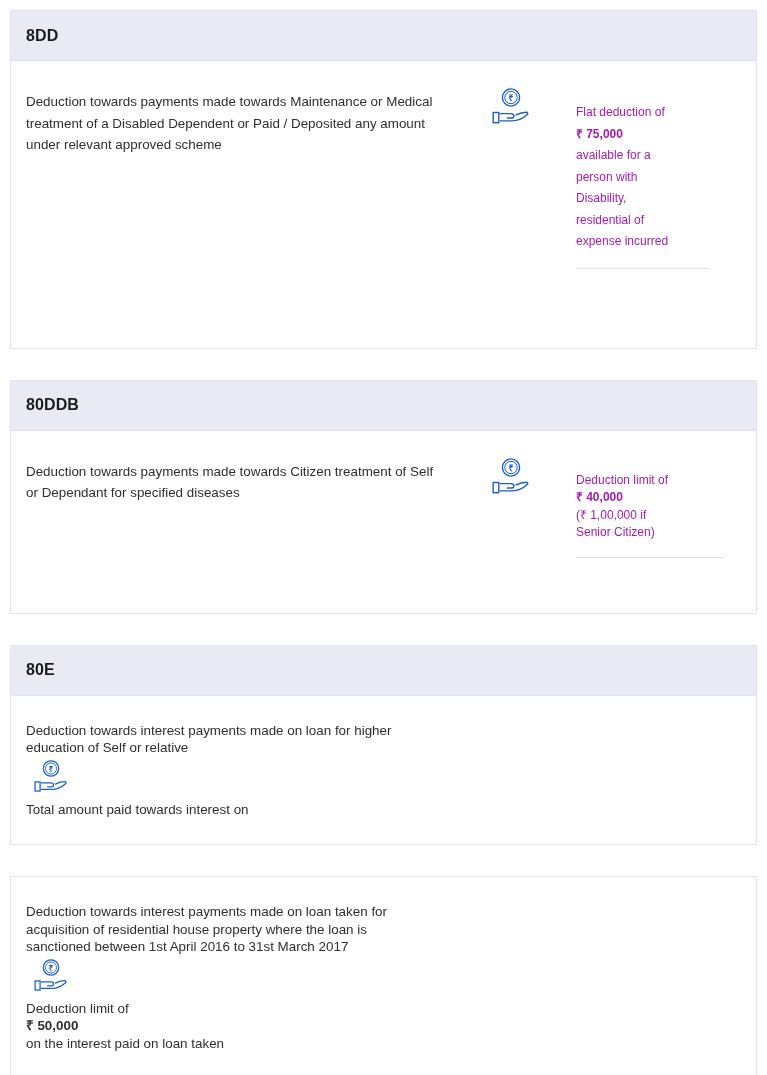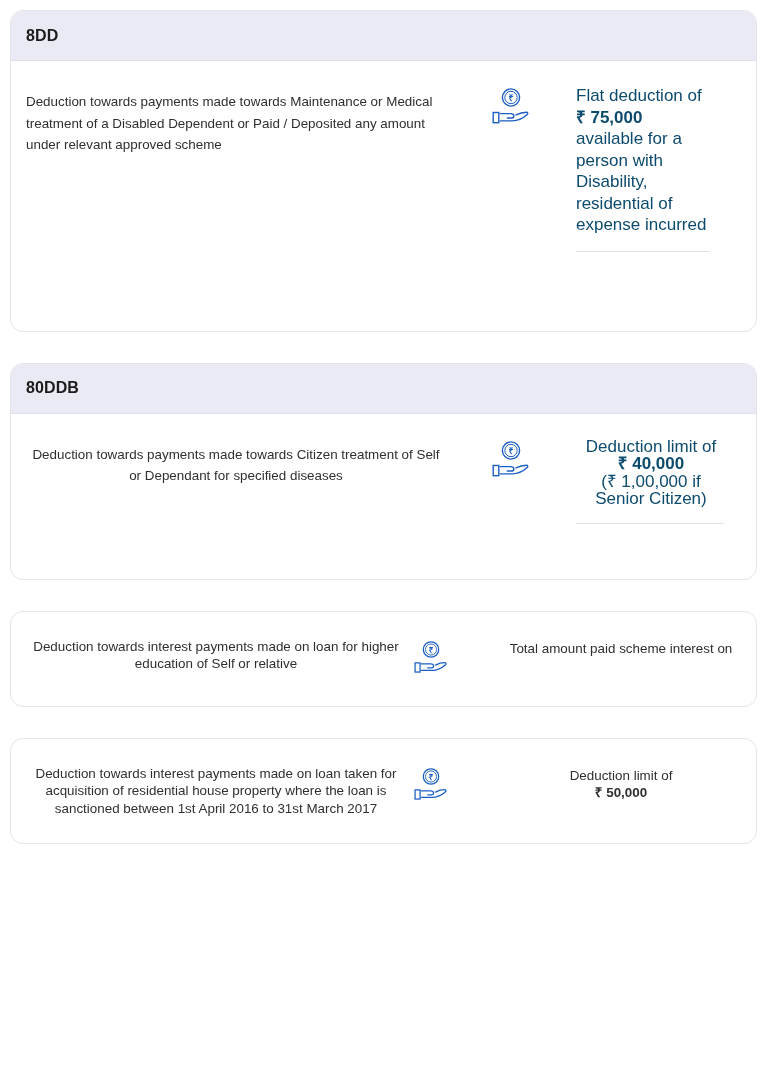--- a/index.html
+++ b/index.html
@@ -17,28 +17,27 @@
   .page {
     width: 767px;
     height: 1075px;
     position: relative;
     box-sizing: border-box;
     padding: 10px 10px 0 10px;
   }
   .card {
     background: #ffffff;
     border: 1px solid #e3e3ec;
-    border-radius: 13px;
+    border-radius: 1px;
     box-sizing: border-box;
     width: 747px;
     overflow: hidden;
   }
   .card + .card {
     margin-top: 31px;
-    text-align: center;
   }
   .card-header {
     background: #eaeaf4;
     border-bottom: 1px solid #e0e0ea;
     height: 50px;
     display: flex;
     align-items: center;
     padding: 0 0 0 15px;
     box-sizing: border-box;
   }
@@ -65,27 +64,29 @@
     padding-top: 6px;
   }
   .body-wide .icon-col {
     width: 130px;
     display: flex;
     justify-content: center;
     padding-top: 2px;
   }
   .body-wide .value-col {
     width: 150px;
-    font-size: 17px;
+    font-size: 12px;
     line-height: 21.5px;
-    color: #0c4a6e;
+    color: #a21caf;
+    margin-top: 17px;
   }
   
   .body-compact {
     padding: 26px 0 26px 15px;
+    flex-direction: column;
   }
   .body-compact .desc {
     width: 380px;
     font-size: 13.4px;
     line-height: 17.5px;
     color: #2f2f2f;
   }
   .body-compact .icon-col {
     width: 72px;
     display: flex;
@@ -179,37 +180,40 @@
           <div>(₹ 1,00,000 if</div>
           <div>Senior Citizen)</div>
         </div>
         <hr class="value-divider wide2">
         <div class="tail-space-sm"></div>
       </div>
     </div>
   </div>
 
   <div class="card">
+    <div class="card-header">
+      <span class="card-title">80E</span>
+    </div>
     <div class="card-body body-compact">
       <div class="desc">Deduction towards interest payments made on loan for higher education of Self or relative</div>
       <div class="icon-col">
         <span class="rupee-icon">
           <svg width="34" height="36" viewBox="0 0 38 40" fill="none" xmlns="http://www.w3.org/2000/svg">
             <circle cx="19" cy="10.5" r="8.6" stroke="#1c5fc4" stroke-width="1.4"></circle>
             <circle cx="19" cy="10.5" r="6.2" stroke="#1c5fc4" stroke-width="1"></circle>
             <text x="19" y="14.4" font-family="'Liberation Sans', sans-serif" font-size="9" font-weight="bold" fill="#1c5fc4" text-anchor="middle">₹</text>
             <rect x="1.2" y="25.5" width="5.6" height="10.2" stroke="#1c5fc4" stroke-width="1.4" fill="none"></rect>
             <path d="M8.2 26.6 h10.4 c2.2 0 3.3 1.1 3.3 2.3 c0 1.2 -1.0 2.1 -2.6 2.1 h-4.0" stroke="#1c5fc4" stroke-width="1.4" fill="none" stroke-linecap="round" stroke-linejoin="round"></path>
             <path d="M8.2 33.9 h12.0 c6.0 0 11.0 -2.6 15.0 -6.3 c1.0 -0.9 0.6 -2.3 -0.8 -2.3 c-3.6 0 -7.2 1.0 -10.4 2.6" stroke="#1c5fc4" stroke-width="1.4" fill="none" stroke-linecap="round" stroke-linejoin="round"></path>
           </svg>
         </span>
       </div>
       <div class="value-col">
         <div class="value-block tight">
-          <div>Total amount paid scheme interest on</div>
+          <div>Total amount paid towards interest on</div>
         </div>
       </div>
     </div>
   </div>
 
   <div class="card">
     <div class="card-body body-compact">
       <div class="desc">Deduction towards interest payments made on loan taken for acquisition of residential house property where the loan is sanctioned between 1st April 2016 to 31st March 2017</div>
       <div class="icon-col">
         <span class="rupee-icon">
@@ -220,18 +224,19 @@
             <rect x="1.2" y="25.5" width="5.6" height="10.2" stroke="#1c5fc4" stroke-width="1.4" fill="none"></rect>
             <path d="M8.2 26.6 h10.4 c2.2 0 3.3 1.1 3.3 2.3 c0 1.2 -1.0 2.1 -2.6 2.1 h-4.0" stroke="#1c5fc4" stroke-width="1.4" fill="none" stroke-linecap="round" stroke-linejoin="round"></path>
             <path d="M8.2 33.9 h12.0 c6.0 0 11.0 -2.6 15.0 -6.3 c1.0 -0.9 0.6 -2.3 -0.8 -2.3 c-3.6 0 -7.2 1.0 -10.4 2.6" stroke="#1c5fc4" stroke-width="1.4" fill="none" stroke-linecap="round" stroke-linejoin="round"></path>
           </svg>
         </span>
       </div>
       <div class="value-col">
         <div class="value-block tight">
           <div>Deduction limit of</div>
           <div class="bold">₹ 50,000</div>
+          <div>on the interest paid on loan taken</div>
         </div>
       </div>
     </div>
   </div>
 
 </div>
 
 </body></html>

